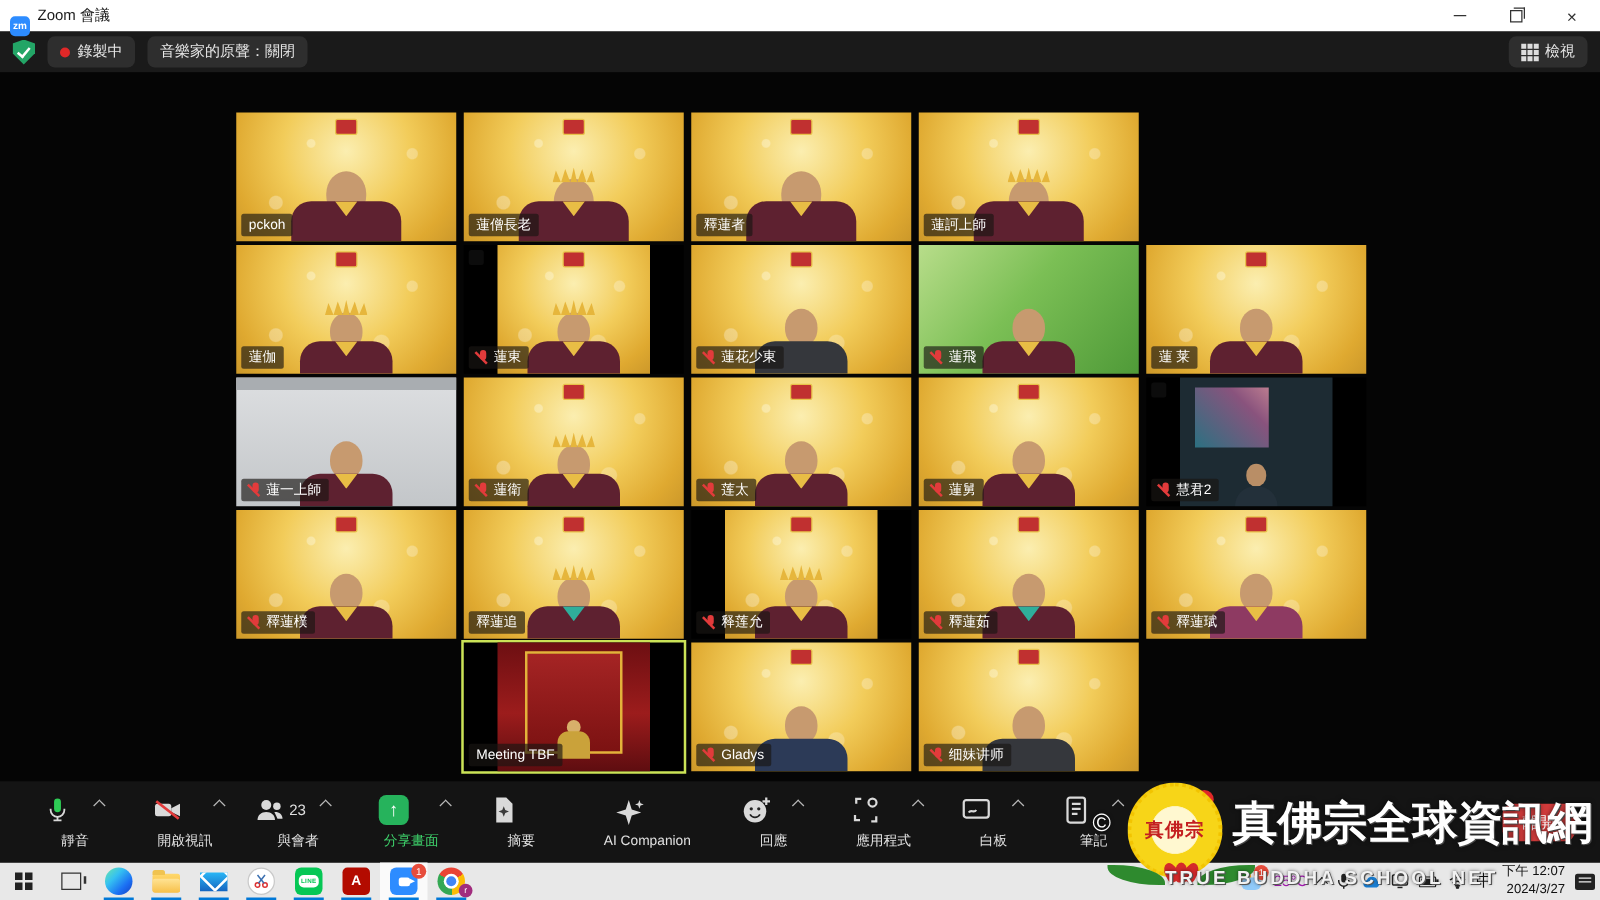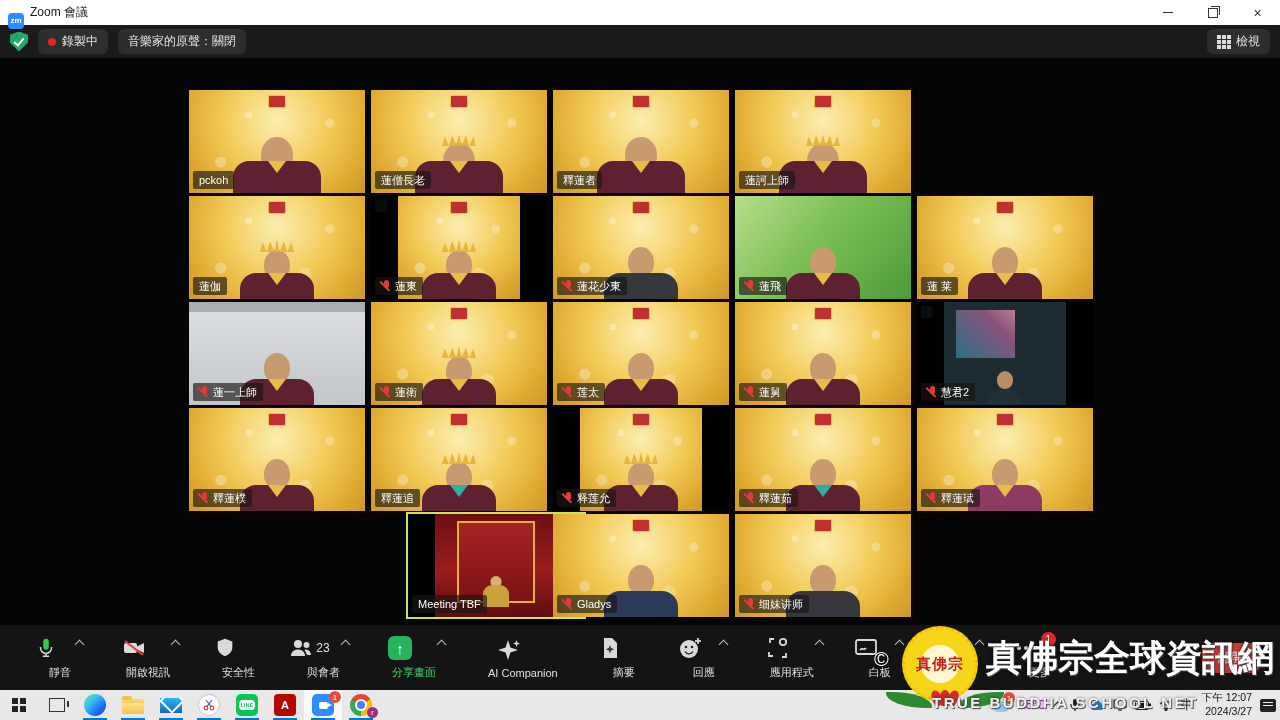--- a/index.html
+++ b/index.html
@@ -59,21 +59,21 @@
   .near.crown .head{top:8px;}
   .near .bod{height:32px;width:88px;}
   .robe-dark .bod{background:#35373c;}
   .robe-navy .bod{background:#2c3a57;}
   .robe-purple .bod{background:#8e3a62;}
   .collar-teal .col{background:#2fae9b;}
   .darkroom .head{width:16px;height:18px;background:#b98e66;top:auto;bottom:16px;}
   .darkroom .bod{background:#23303a;width:34px;height:16px;}
   .shrine .head{width:11px;height:11px;background:#d8b06a;top:auto;bottom:30px;}
   .shrine .bod{width:26px;height:22px;background:#caa23a;border-radius:9px 9px 0 0;bottom:10px;}
-  .active{outline:2px solid var(--active_border,#cbe357);margin-left:37px;}
+  .active{outline:2px solid var(--active_border,#cbe357);}
   .tbadge{position:absolute;top:4px;left:4px;width:12px;height:12px;background:rgba(20,20,20,.6);border-radius:2px;z-index:3;}
   .nametag{position:absolute;left:4px;bottom:4px;display:flex;align-items:center;gap:4px;
     background:rgba(25,22,18,.65);color:#fff;font-size:11px;line-height:16px;padding:1px 6px;border-radius:2px;z-index:4;white-space:nowrap;}
   .mmic{width:10px;height:13px;position:relative;display:inline-block;}
   .mmic::before{content:"";position:absolute;left:3px;top:0;width:5px;height:8px;background:var(--mute_red,#e23b3b);border-radius:2.5px;}
   .mmic::after{content:"";position:absolute;left:0;top:1px;width:13px;height:2px;background:var(--mute_red,#e23b3b);transform:rotate(45deg);transform-origin:left top;}
   
   .toolbar{height:65px;background:#141414;display:flex;align-items:stretch;padding:0 6px;position:relative;}
   .tb{position:relative;display:flex;flex-direction:column;align-items:center;justify-content:center;padding:0 12px;min-width:56px;gap:4px;}
   .tbi{height:26px;display:flex;align-items:center;justify-content:center;gap:3px;}
@@ -528,28 +528,20 @@
           <rect x="3" y="7" width="13" height="10" rx="2" fill="#d9d9d9"></rect>
           <path d="M16 10.5l7-3.5v10l-7-3.5z" fill="#d9d9d9"></path>
           <line x1="4" y1="5" x2="22" y2="19" stroke="#e23b3b" stroke-width="2.2"></line>
         </svg>
       </span>
     <span class="tbl">開啟視訊</span>
       <span class="tbc"></span>
   </div>
   <div class="tb">
     <span class="tbi">
-        <svg class="tbsvg" width="22" height="24" viewBox="0 0 24 24">
-          <path d="M12 2l8 3v6c0 5-3.4 8.4-8 10-4.6-1.6-8-5-8-10V5z" fill="#d9d9d9"></path>
-        </svg>
-      </span>
-    <span class="tbl">安全性</span>
-  </div>
-  <div class="tb">
-    <span class="tbi">
         <span>
           <svg class="tbsvg" width="24" height="22" viewBox="0 0 24 22">
             <circle cx="9" cy="7" r="4" fill="#d9d9d9"></circle>
             <path d="M2 19c0-4 3-6.5 7-6.5s7 2.5 7 6.5z" fill="#d9d9d9"></path>
             <circle cx="17.5" cy="8" r="3" fill="#d9d9d9"></circle>
             <path d="M15.5 12.6c3.6-.3 6.5 1.9 6.5 5.4h-4" fill="#d9d9d9"></path>
           </svg>
         </span>
         <span class="cnt">23</span>
       </span>
@@ -558,35 +550,35 @@
   </div>
   <div class="tb tb-share">
     <span class="tbi">
         <span class="share-box">↑</span>
       </span>
     <span class="tbl">分享畫面</span>
       <span class="tbc"></span>
   </div>
   <div class="tb">
     <span class="tbi">
+        <svg class="tbsvg" width="20" height="24" viewBox="0 0 20 24">
+          <path d="M4 2h8l5 5v15H4z" fill="#d9d9d9"></path>
+          <path d="M10 9l1.2 3 3 1.2-3 1.2-1.2 3-1.2-3-3-1.2 3-1.2z" fill="#3a3a3a"></path>
+        </svg>
+      </span>
+    <span class="tbl">摘要</span>
+  </div>
+  <div class="tb">
+    <span class="tbi">
         <svg class="tbsvg" width="26" height="24" viewBox="0 0 26 24">
           <path d="M12 2l2.4 7.6L22 12l-7.6 2.4L12 22l-2.4-7.6L2 12l7.6-2.4z" fill="#d9d9d9"></path>
           <path d="M20.5 2l.9 2.6 2.6.9-2.6.9-.9 2.6-.9-2.6-2.6-.9 2.6-.9z" fill="#d9d9d9"></path>
         </svg>
       </span>
     <span class="tbl">AI Companion</span>
-  </div>
-  <div class="tb">
-    <span class="tbi">
-        <svg class="tbsvg" width="20" height="24" viewBox="0 0 20 24">
-          <path d="M4 2h8l5 5v15H4z" fill="#d9d9d9"></path>
-          <path d="M10 9l1.2 3 3 1.2-3 1.2-1.2 3-1.2-3-3-1.2 3-1.2z" fill="#3a3a3a"></path>
-        </svg>
-      </span>
-    <span class="tbl">摘要</span>
   </div>
   <div class="tb">
     <span class="tbi">
         <svg class="tbsvg" width="24" height="24" viewBox="0 0 24 24">
           <circle cx="11" cy="13" r="9" fill="#d9d9d9"></circle>
           <circle cx="8" cy="11" r="1.3" fill="#222"></circle>
           <circle cx="14" cy="11" r="1.3" fill="#222"></circle>
           <path d="M7 15.5c1 1.6 2.4 2.4 4 2.4s3-.8 4-2.4" stroke="#222" stroke-width="1.4" fill="none"></path>
           <line x1="20" y1="2" x2="20" y2="8" stroke="#d9d9d9" stroke-width="1.8"></line>
           <line x1="17" y1="5" x2="23" y2="5" stroke="#d9d9d9" stroke-width="1.8"></line>

